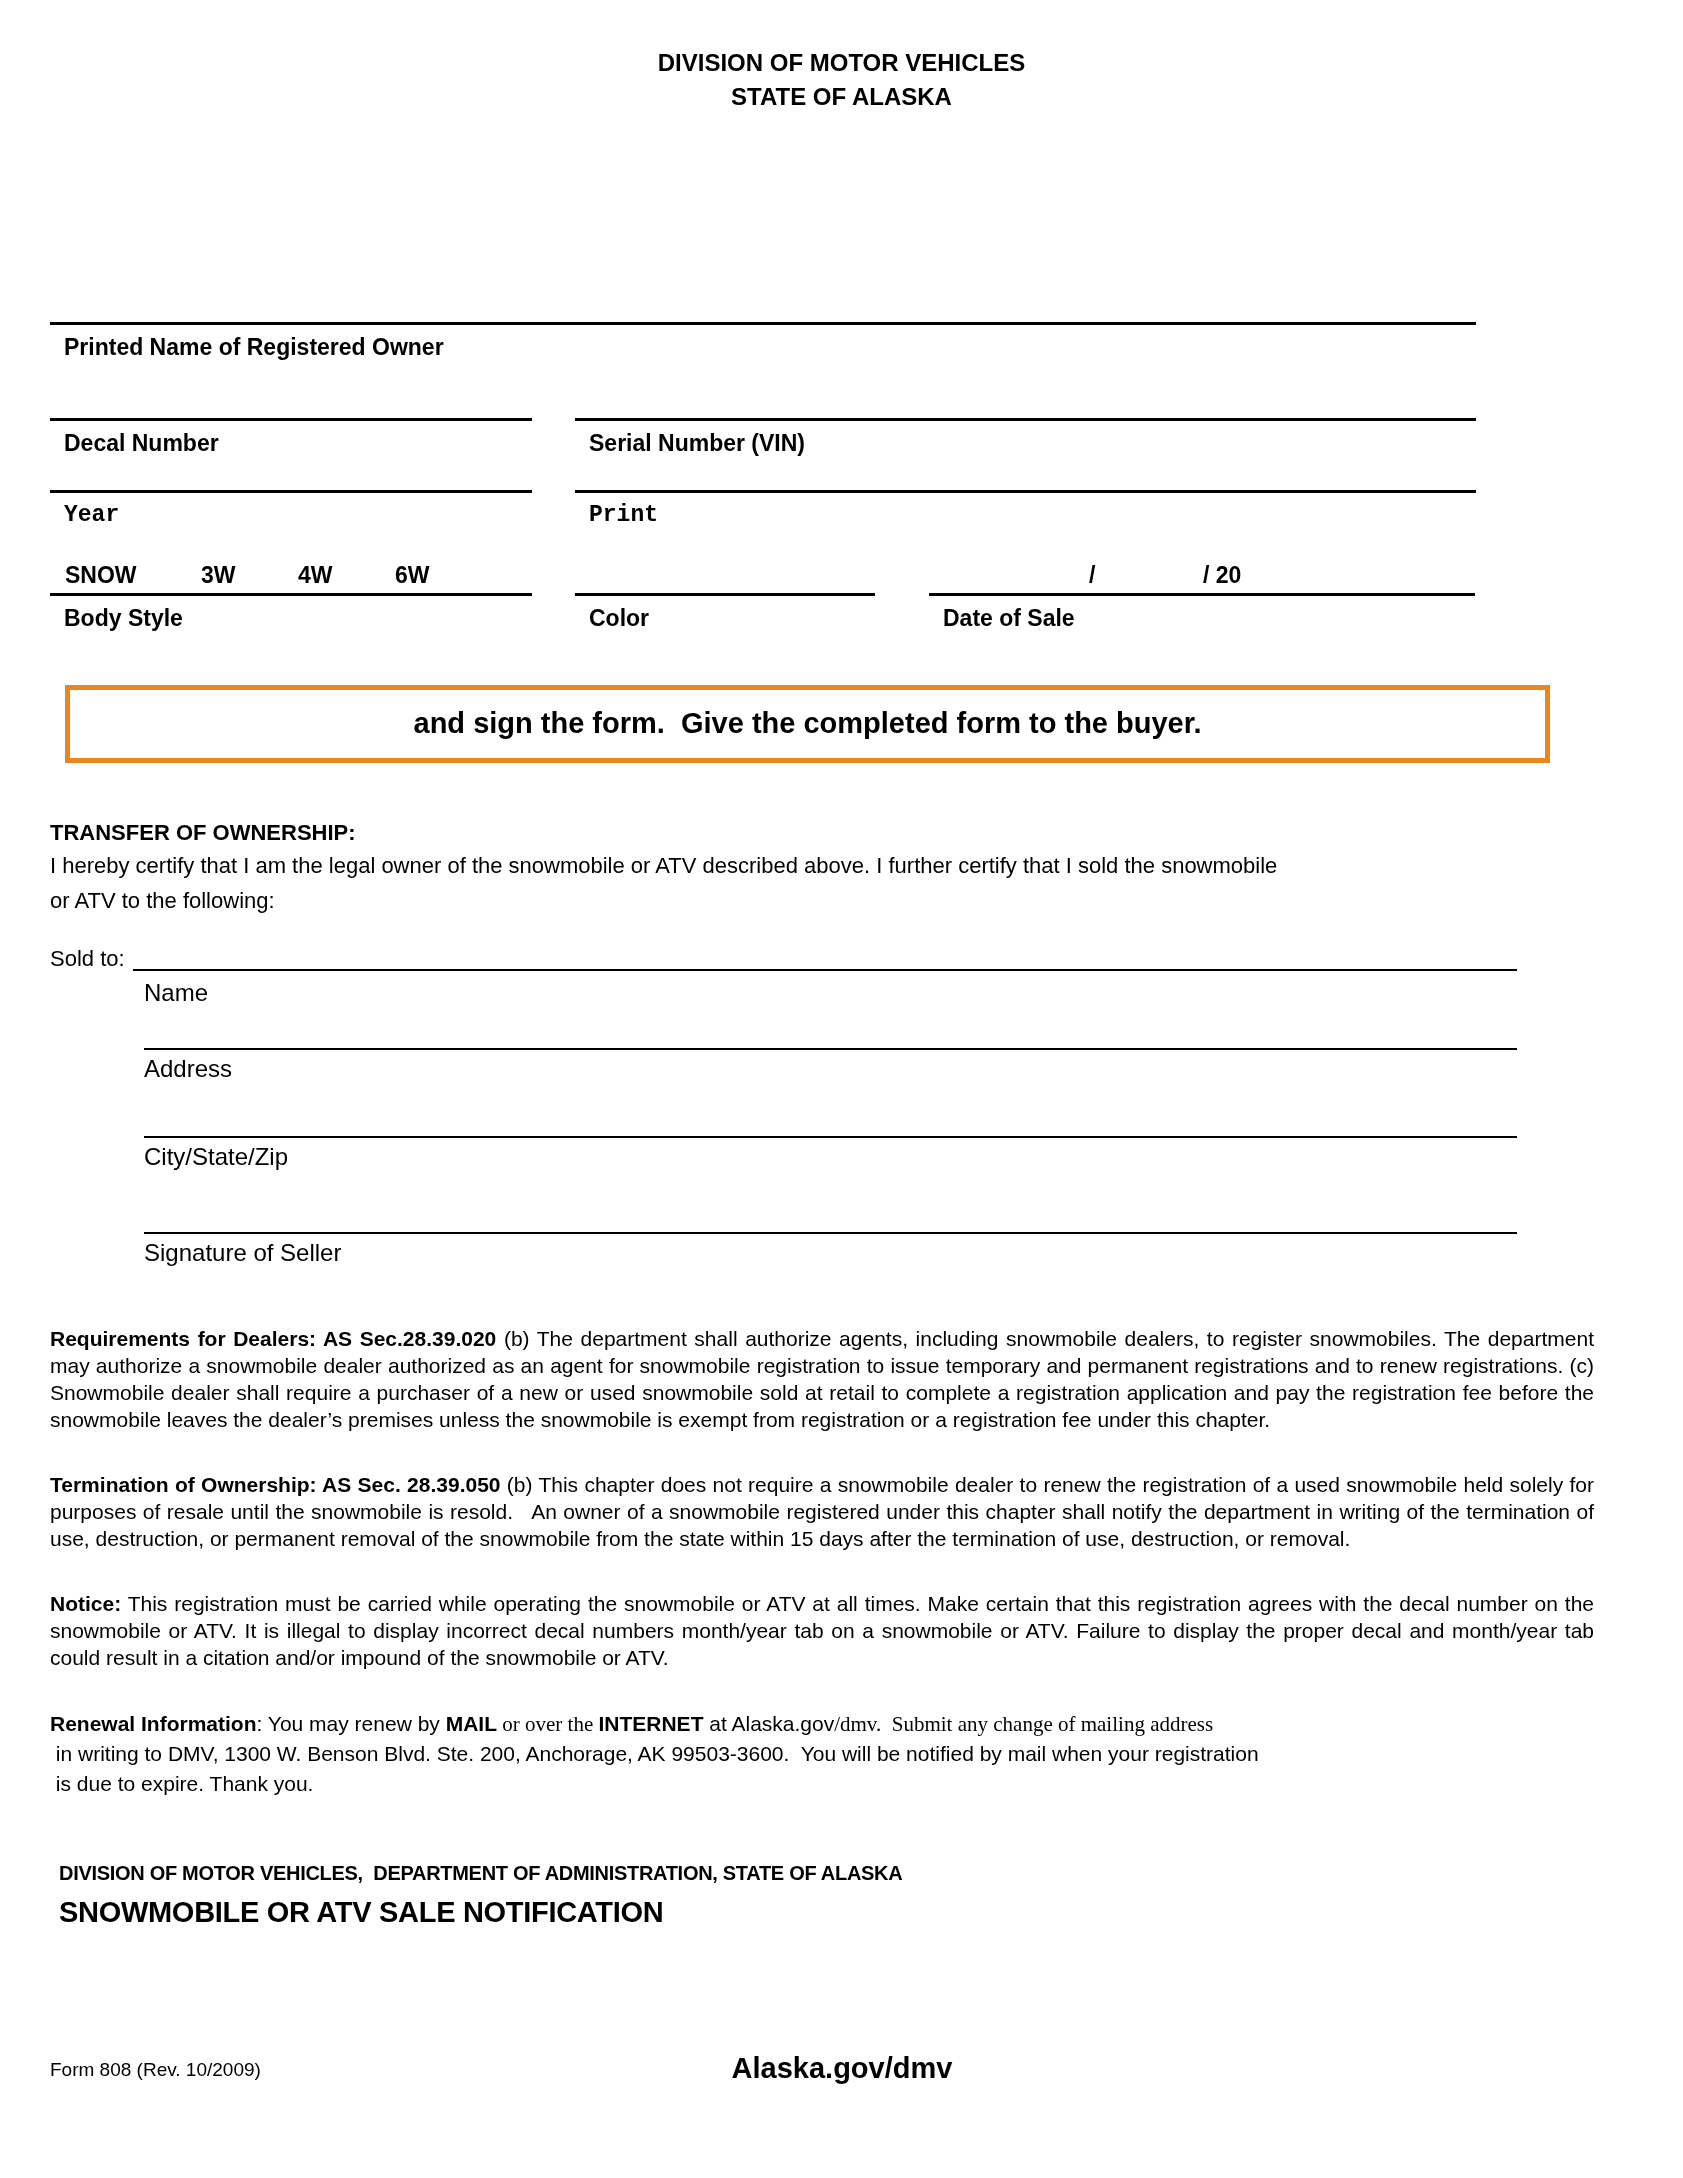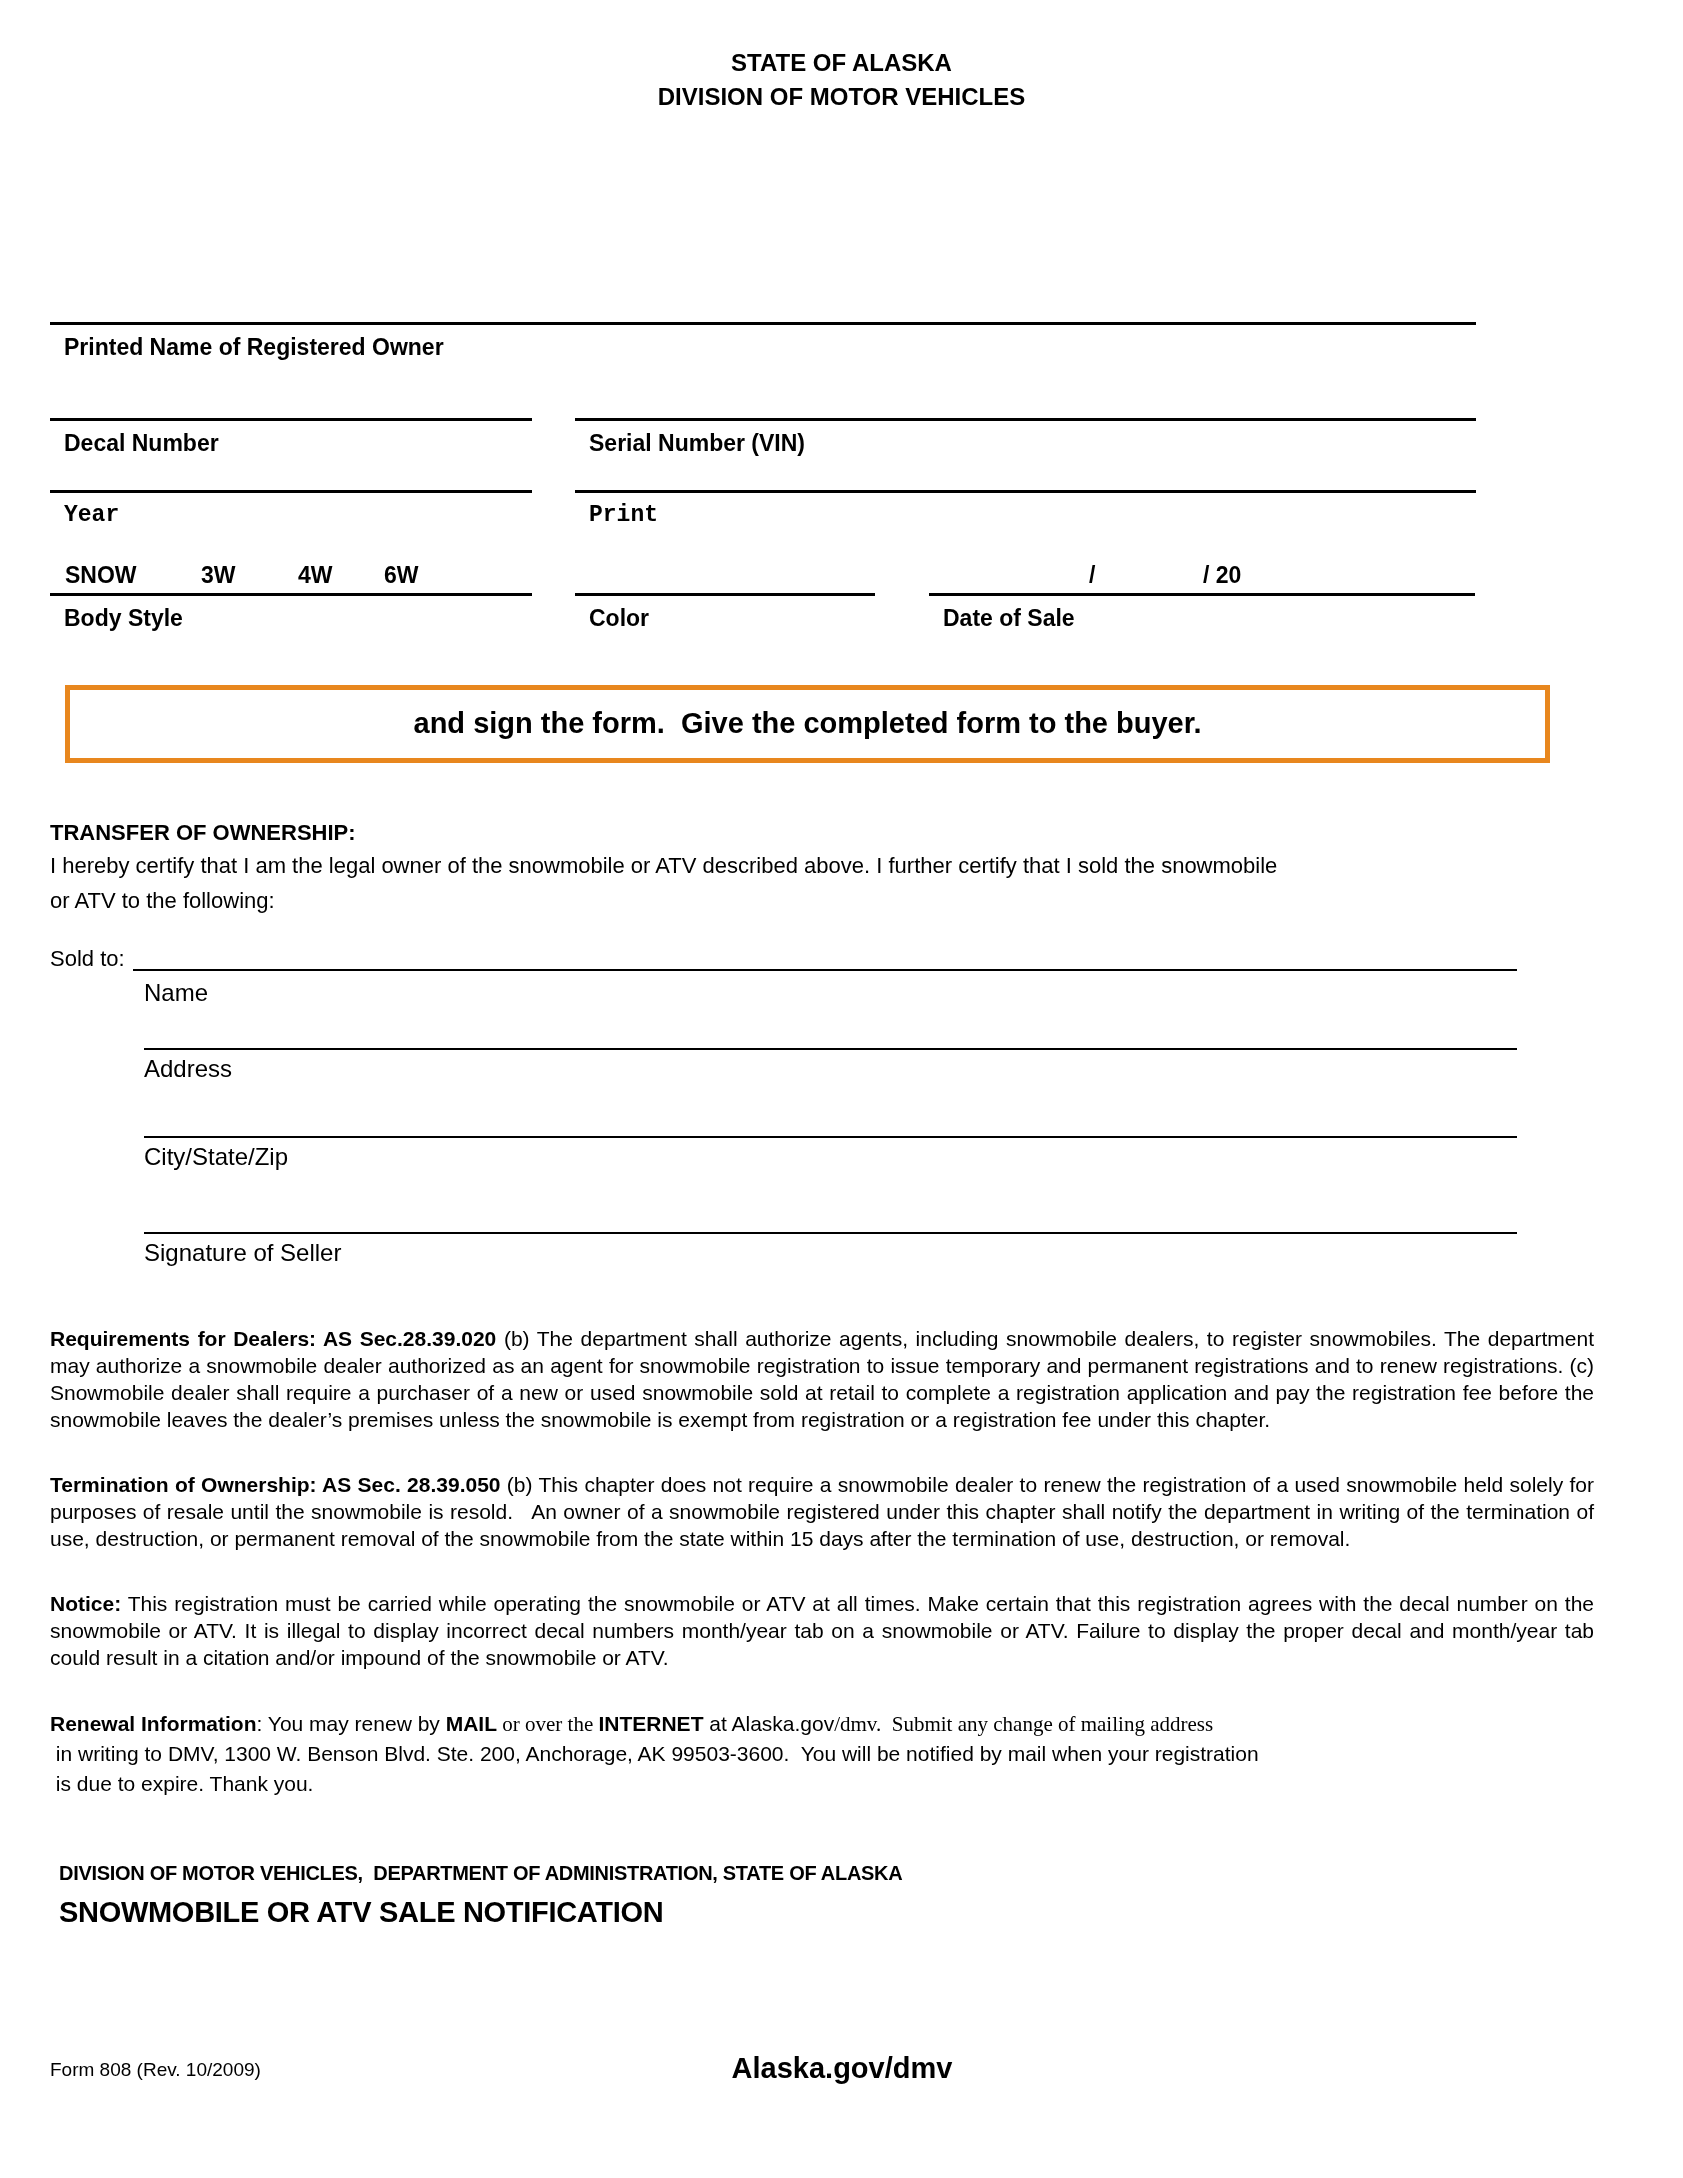--- a/index.html
+++ b/index.html
@@ -24,21 +24,21 @@
   .frow { display:flex; }
   .col-left  { width:482px; }
   .col-right { margin-left:43px; width:901px; }
   .col-mid   { margin-left:43px; width:300px; }
   .col-date  { margin-left:54px; width:546px; position:relative; }
   .r2 { margin-top:58px; }
   .r3 { margin-top:34px;font-family:Liberation Mono, monospace; }
   .r4 { margin-top:31px; }
   .above { height:34px; position:relative; }
   .opt, .slash { position:absolute; bottom:4px; font-size:23px; font-weight:bold; white-space:pre; }
-  .o0 { left:15px; } .o1 { left:151px; } .o2 { left:248px; } .o3 { left:334px; }
+  .o0 { left:15px; } .o1 { left:151px; } .o2 { left:248px; } .o3 { left:345px; }
   .s1 { left:160px; } .s2 { left:274px; }
 
   
   .ibox {
     position:absolute; left:65px; top:685px; width:1485px;
     border:5px solid #e8871e;
     text-align:center; padding:11px 8px 13px 8px;
   }
   .ibox .il { font-size:29px; font-weight:bold; line-height:44px; white-space:pre-wrap; }
 
@@ -76,22 +76,22 @@
   .footer { position:absolute; left:50px; top:2051px; width:1584px; height:40px; }
   .form-number { position:absolute; left:0; top:6px; font-size:19px; line-height:26px; }
   .website { position:absolute; left:50%; transform:translateX(-50%); top:0; font-size:29px; font-weight:bold; line-height:34px; }
 </style>
 </head>
 <body>
 
 <div class="page">
 
   <div class="header">
+    <div class="h1">DIVISION OF MOTOR VEHICLES</div>
     <div class="h1">STATE OF ALASKA</div>
-    <div class="h1">DIVISION OF MOTOR VEHICLES</div>
   </div>
 
   <div class="fields">
 
     <div class="fieldblock">
       <div class="rule"></div>
       <div class="flabel">Printed Name of Registered Owner</div>
     </div>
 
     <div class="frow r2">

